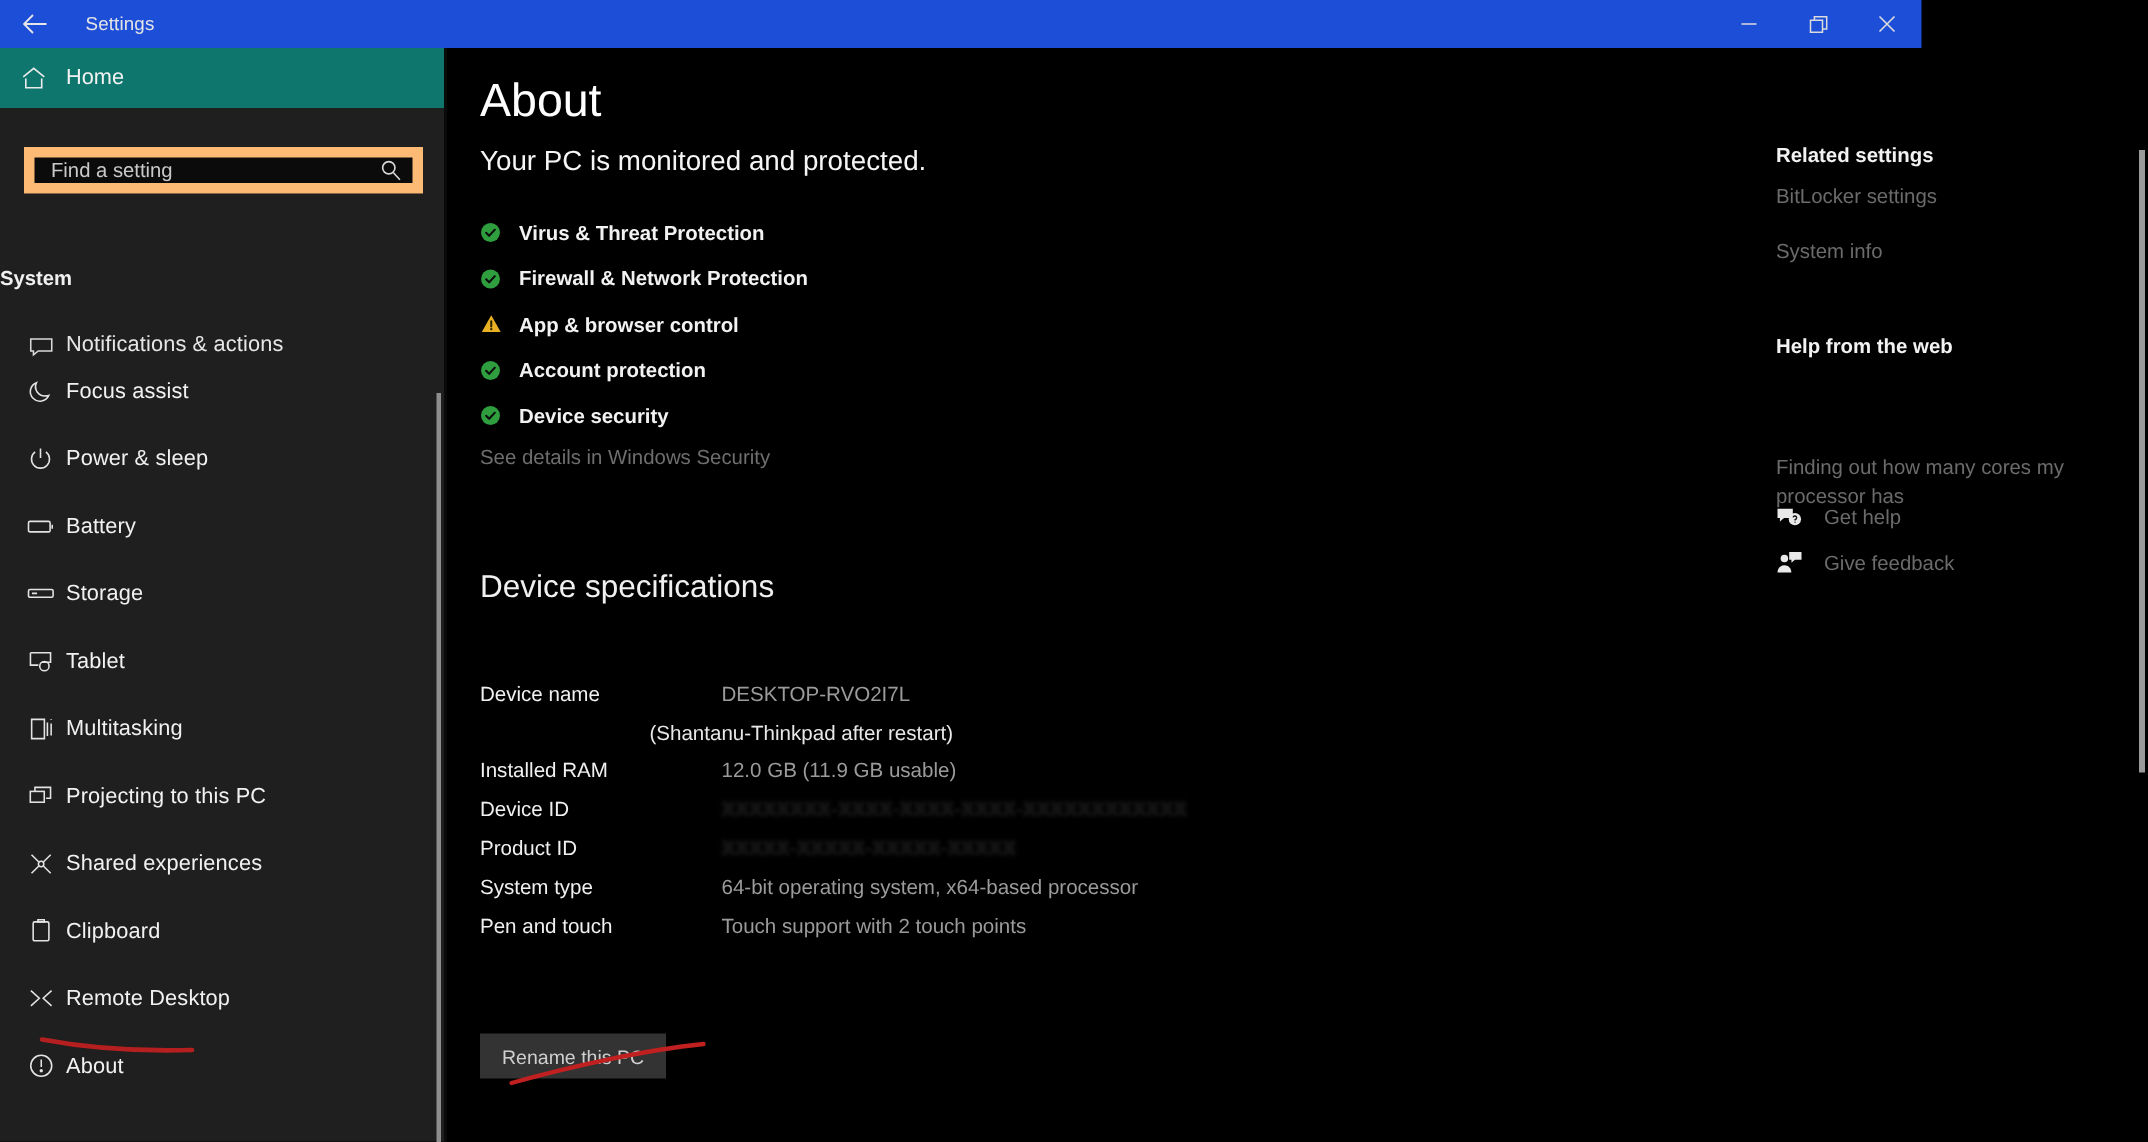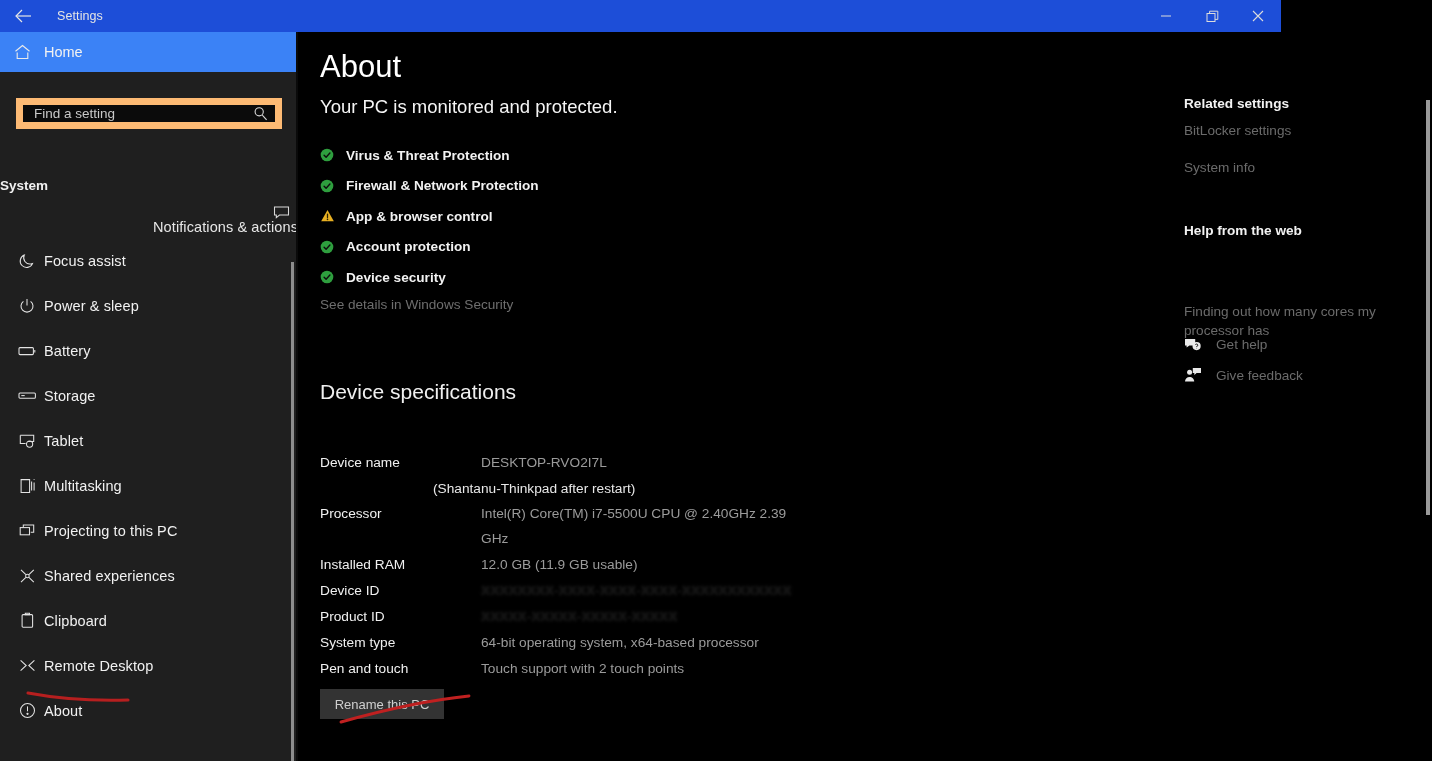--- a/index.html
+++ b/index.html
@@ -32,21 +32,21 @@
   #win-max{ right:46px; }
   #win-close{ right:0px; }
 
   
   #sidebar{
     position:absolute; top:32px; left:0; width:298px; height:729px;
     background:#1f1f1f;
   }
   #home-row{
     position:absolute; top:0; left:0; width:298px; height:40px;
-    background:#3b82f6; display:flex; align-items:center;
+    background:#0f766e; display:flex; align-items:center;
   }
   #home-row .ic{ width:44px; display:flex; justify-content:center; color:#eaeaea; }
   #home-label{ font-size:14.5px; color:#f2f2f2; }
 
   #search-wrap{
     position:absolute; top:66px; left:16px; width:266px; height:31px;
     border:7px solid #fdba74; background:#0b0b0b;
     display:flex; align-items:center;
   }
   #search-input{
@@ -210,21 +210,21 @@
         <circle cx="6.2" cy="5.8" r="4.1"></circle>
           <path d="M9.3 9.2l4.3 4.6"></path>
       </svg>
     </span>
   </div>
 
   <div id="nav-group-title">System</div>
 
   <div id="nav-list">
 
-    <div class="nav-item clipped" style="height:34px; align-items:flex-end;flex-direction:column;">
+    <div class="nav-item clipped" style="height:34px; align-items:flex-end;">
       <span class="ic">
         <svg width="17" height="15" viewBox="0 0 17 15" fill="none" stroke="currentColor" stroke-width="1.05">
           <path d="M1.5 3h14v8h-9l-3.2 2.6V11H1.5z"></path>
         </svg>
       </span>
       <span class="lbl">Notifications &amp; actions</span>
     </div>
 
     <div class="nav-item">
       <span class="ic">
@@ -409,24 +409,20 @@
   <div id="dev-spec-title">Device specifications</div>
 
   <div id="spec-table">
 
     <div class="spec-row">
       <div class="spec-key">Device name</div>
       <div class="spec-val">DESKTOP-RVO2I7L</div>
     </div>
     <div class="spec-sub">(Shantanu-Thinkpad after restart)</div>
 
-    <div class="spec-row">
-      <div class="spec-key">Processor</div>
-      <div class="spec-val">Intel(R) Core(TM) i7-5500U CPU @ 2.40GHz   2.39 GHz</div>
-    </div>
 
     <div class="spec-row">
       <div class="spec-key">Installed RAM</div>
       <div class="spec-val">12.0 GB (11.9 GB usable)</div>
     </div>
 
     <div class="spec-row">
       <div class="spec-key">Device ID</div>
       <div class="spec-val redacted">XXXXXXXX-XXXX-XXXX-XXXX-XXXXXXXXXXXX</div>
     </div>

